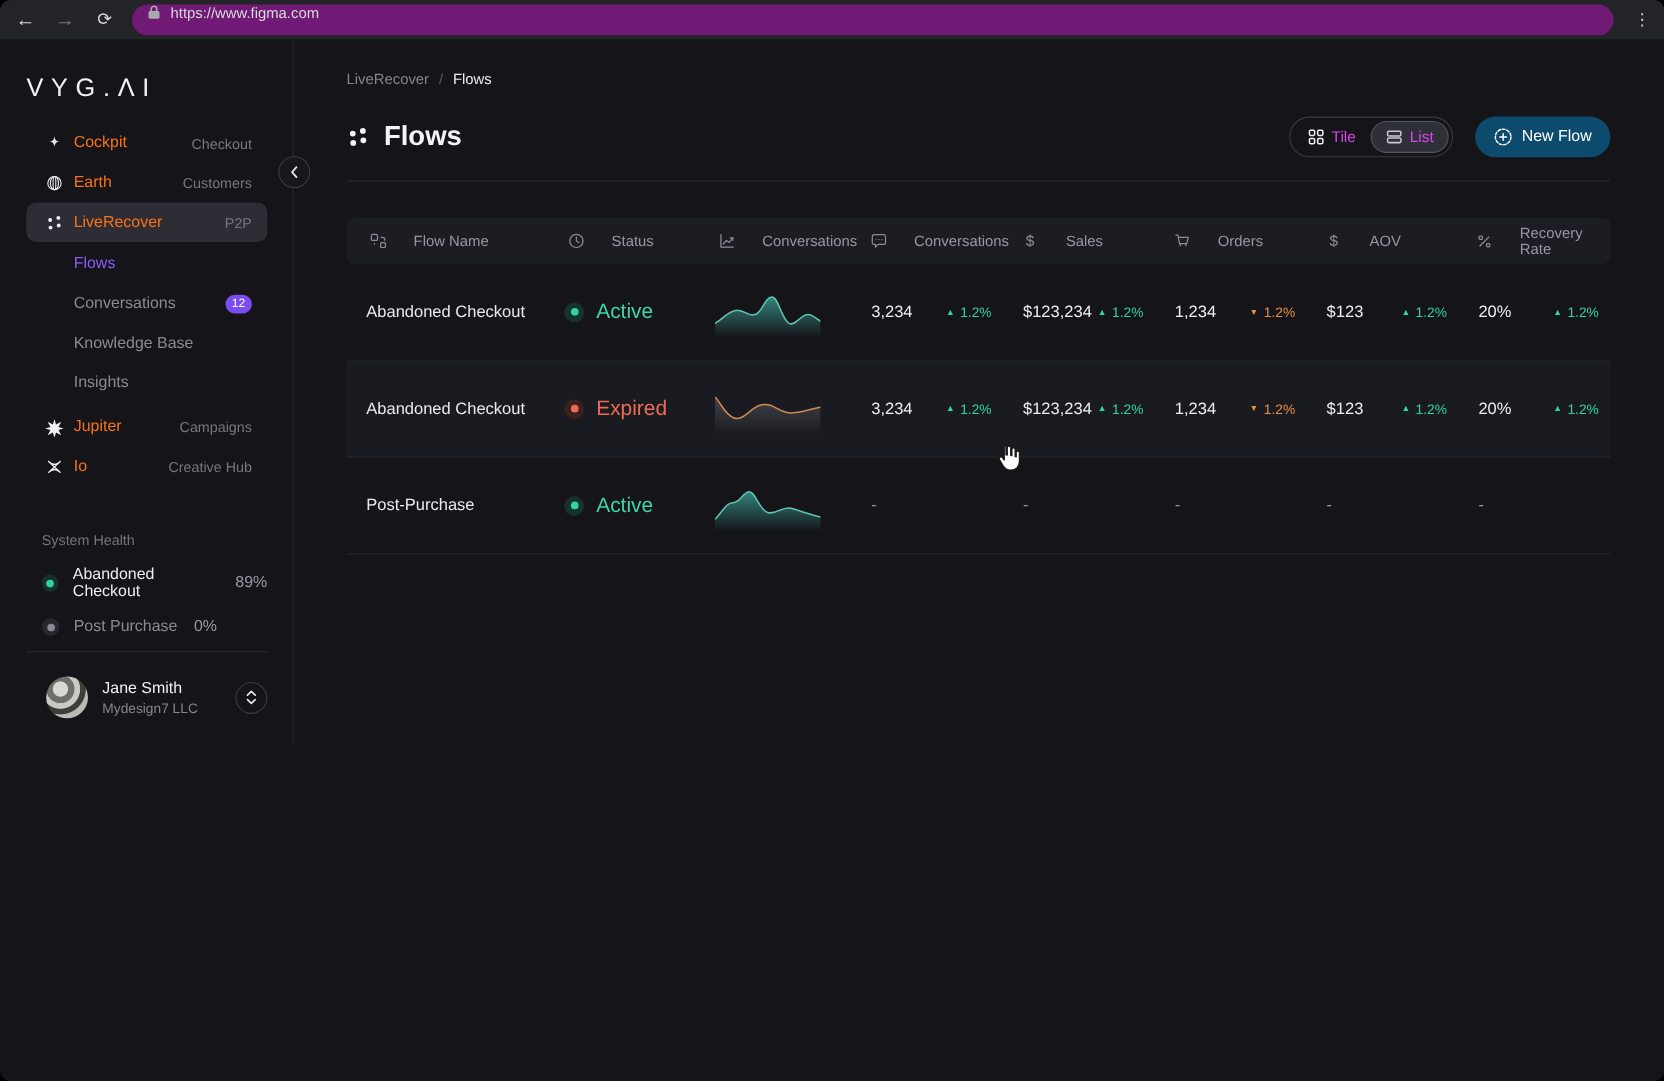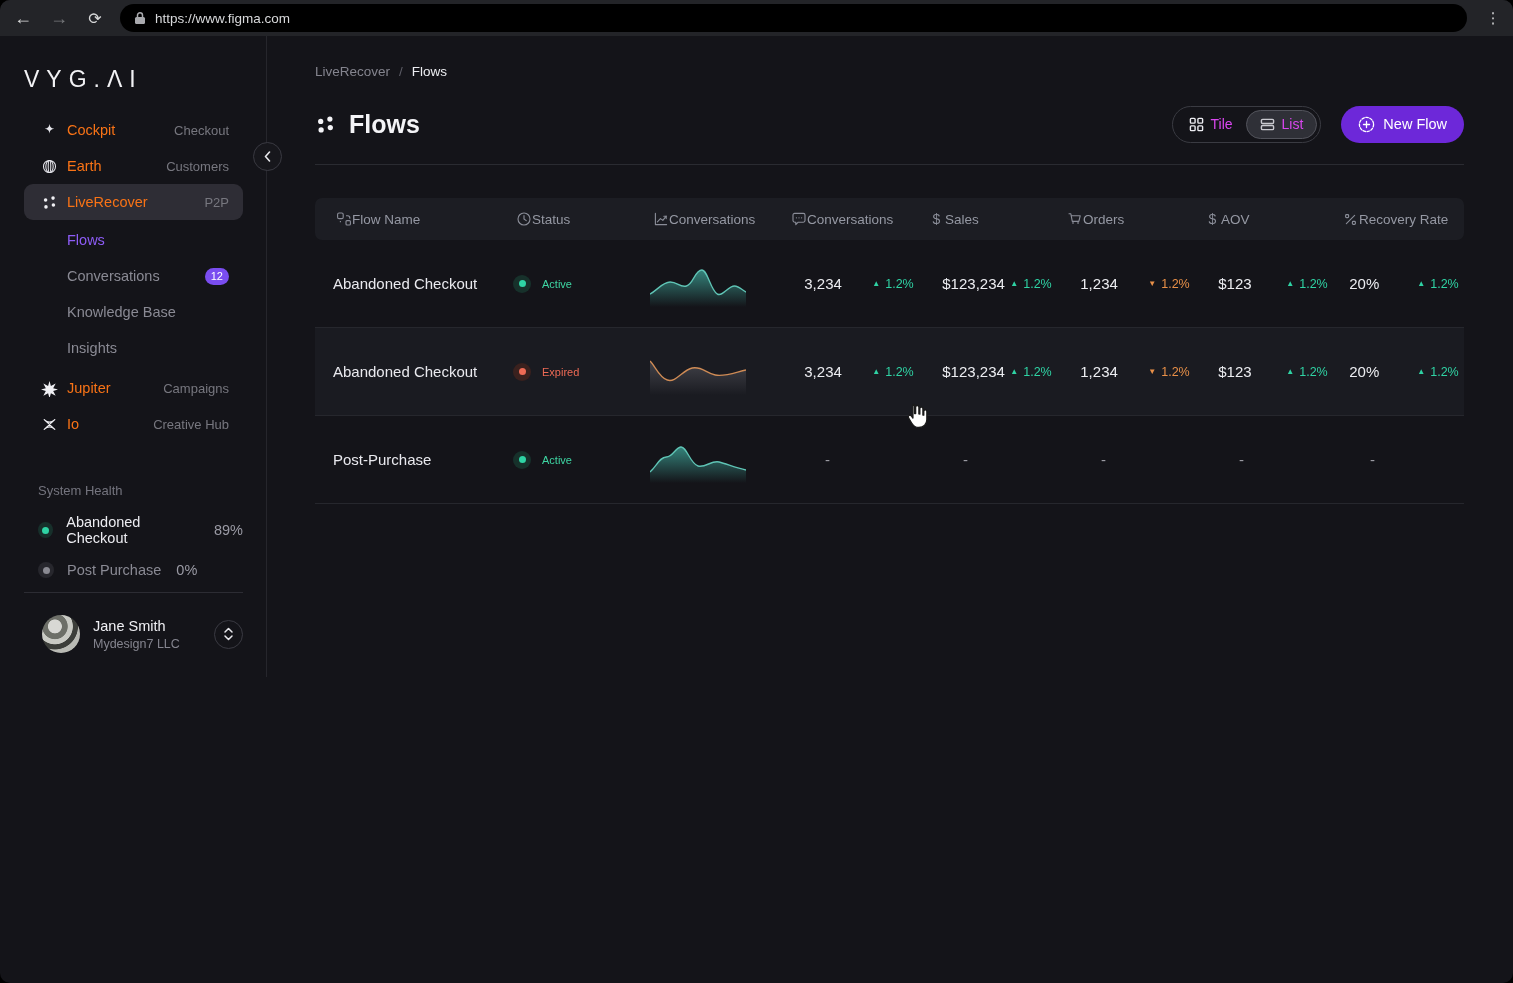--- a/index.html
+++ b/index.html
@@ -14,21 +14,21 @@
   .t-red{background:#ed6a5e;} .t-yellow{background:#f5bd4f;} .t-green{background:#61c454;}
   .tab { position:absolute; left:78px; top:0; width:240px; height:42px; background:#35363a; border-radius:10px 10px 0 0; display:flex; align-items:center; padding:0 12px; gap:10px; }
   .tab-title { color:#e8e9ea; font-size:13.5px; flex:1; }
   .tab-close { color:#cfd0d2; font-size:15px; cursor:default; }
   .newtab-btn { position:absolute; left:330px; top:12px; color:#bdbec0; font-size:19px; line-height:18px; }
   .figma-logo { width:13px; height:19px; }
   .toolbar { position:relative; height:36px; background:#232428; display:flex; align-items:center; padding:0 12px; gap:14px; }
   .nav-arrow { color:#d6d7d8; font-size:18px; width:22px; text-align:center; }
   .nav-arrow.fwd { color:#77787c; }
   .reload { color:#d6d7d8; font-size:16px; width:22px; text-align:center; }
-  .urlbar { flex:1; height:28px; background:#000000; border-radius:14px; display:flex; align-items:center; padding:0 14px; gap:9px; max-width:1350px; }
+  .urlbar { flex:1; height:28px; background:#701a75; border-radius:14px; display:flex; align-items:flex-start; padding:0 14px; gap:9px; max-width:1350px; }
   .url-text { color:#d8d9db; font-size:13.5px; }
   .kebab { color:#cfd0d2; font-size:15px; letter-spacing:0; margin-left:4px; width:16px; text-align:center; }
 
   
   .app { display:flex; height:641px; background:#141419; position:relative; }
   .sidebar { width:267px; border-right:1px solid #26262c; display:flex; flex-direction:column; padding:0 23px 0 24px; position:relative; }
   .collapse-btn { position:absolute; left:253px; top:106px; width:29px; height:29px; border-radius:50%; background:#17171c; border:1px solid #3a3a42; color:#e8e8ec; display:flex; align-items:center; justify-content:center; font-size:13px; z-index:5; }
 
   .logo { margin-top:30px; color:#f2f2f5; font-size:23px; letter-spacing:7px; font-weight:400; }
 
@@ -69,40 +69,40 @@
   .main { flex:1; padding:0 49px 0 48px; position:relative; }
   .breadcrumb { margin-top:26px; height:18px; display:flex; align-items:center; gap:9px; font-size:13.5px; }
   .bc-parent { color:#84848e; } .bc-sep { color:#5d5d66; } .bc-current { color:#ecedf1; }
   .title-row { margin-top:25px; height:38px; display:flex; align-items:center; }
   .page-title { color:#f4f4f7; font-size:25px; font-weight:700; margin-left:13px; }
   .title-icon { width:21px; height:21px; }
   .title-actions { margin-left:auto; display:flex; align-items:center; gap:20px; }
   .view-toggle { height:37px; border:1px solid #3a3b42; border-radius:19px; display:flex; align-items:center; padding:3px; }
   .seg { height:29px; display:flex; align-items:center; gap:7px; padding:0 13px; border-radius:15px; color:#d946ef; font-size:14px; }
   .seg.selected { background:#2f3037; border:1px solid #53545c; }
-  .btn-new-flow { height:37px; background:#6d28d9; border-radius:19px; display:flex; align-items:center; gap:8px; padding:16px 17px; color:#fff; font-size:14.5px; border:none; }
+  .btn-new-flow { height:37px; background:#0c4a6e; border-radius:19px; display:flex; align-items:center; gap:8px; padding:16px 17px; color:#fff; font-size:14.5px; border:none; }
   .content-divider { border-top:1px solid #2a2b31; margin-top:21px; }
 
   .flow-table { margin-top:33px; }
   .thead { height:42px; background:#1c1d23; border-radius:7px; display:grid; grid-template-columns:180px 137px 138px 138px 138px 138px 138px 1fr; align-items:center; padding-left:18px; }
-  .th { display:flex; align-items:center; gap:0; color:#9598a3; font-size:13.5px; padding-left:2px; }
+  .th { display:flex; align-items:center; gap:24px; color:#9598a3; font-size:13.5px; padding-left:2px; }
   .th .hic { width:17px; height:17px; display:flex; align-items:center; justify-content:center; color:#8a8d98; font-size:14px; }
   .row { height:88px; display:grid; grid-template-columns:180px 137px 138px 138px 138px 138px 138px 1fr; align-items:center; padding-left:18px; border-bottom:1px solid #26272d; }
   .row.hovered { background:#1a1b21; }
   .cell-name { color:#e9e9ee; font-size:15px; }
   .status-wrap { display:flex; align-items:center; gap:11px; }
   .st-outer { width:18px; height:18px; border-radius:50%; display:flex; align-items:center; justify-content:center; }
   .st-dot { width:7px; height:7px; border-radius:50%; }
   .status-wrap.active .st-outer { background:#17312b; } .status-wrap.active .st-dot { background:#2fd3a4; }
   .status-wrap.active .st-label { color:#3ed6a3; }
   .status-wrap.expired .st-outer { background:#3a211e; } .status-wrap.expired .st-dot { background:#ed6a55; }
   .status-wrap.expired .st-label { color:#ed6a55; }
-  .st-label { font-size:11px; }
+  .st-label { font-size:19px; }
   .spark { width:96px; height:46px; display:block; }
-  .metric { display:flex; align-items:center; padding-left:4px;justify-content:center; }
+  .metric { display:flex; align-items:center; padding-left:4px; }
   .metric .v { color:#ecedf1; font-size:15px; min-width:68px; }
   .metric .v.dash { color:#9a9aa2; }
   .chg { font-size:12.5px; display:flex; align-items:center; gap:5px; }
   .chg::before { font-size:8px; }
   .chg.up { color:#2fd3a4; } .chg.up::before { content:"▲"; color:#2fd3a4; }
   .chg.down { color:#e99048; } .chg.down::before { content:"▼"; color:#e99048; }
 
   .cursor-hand { position:absolute; left:903px; top:401px; width:28px; height:30px; z-index:50; pointer-events:none; }
   svg.icon { display:block; }
 </style>

